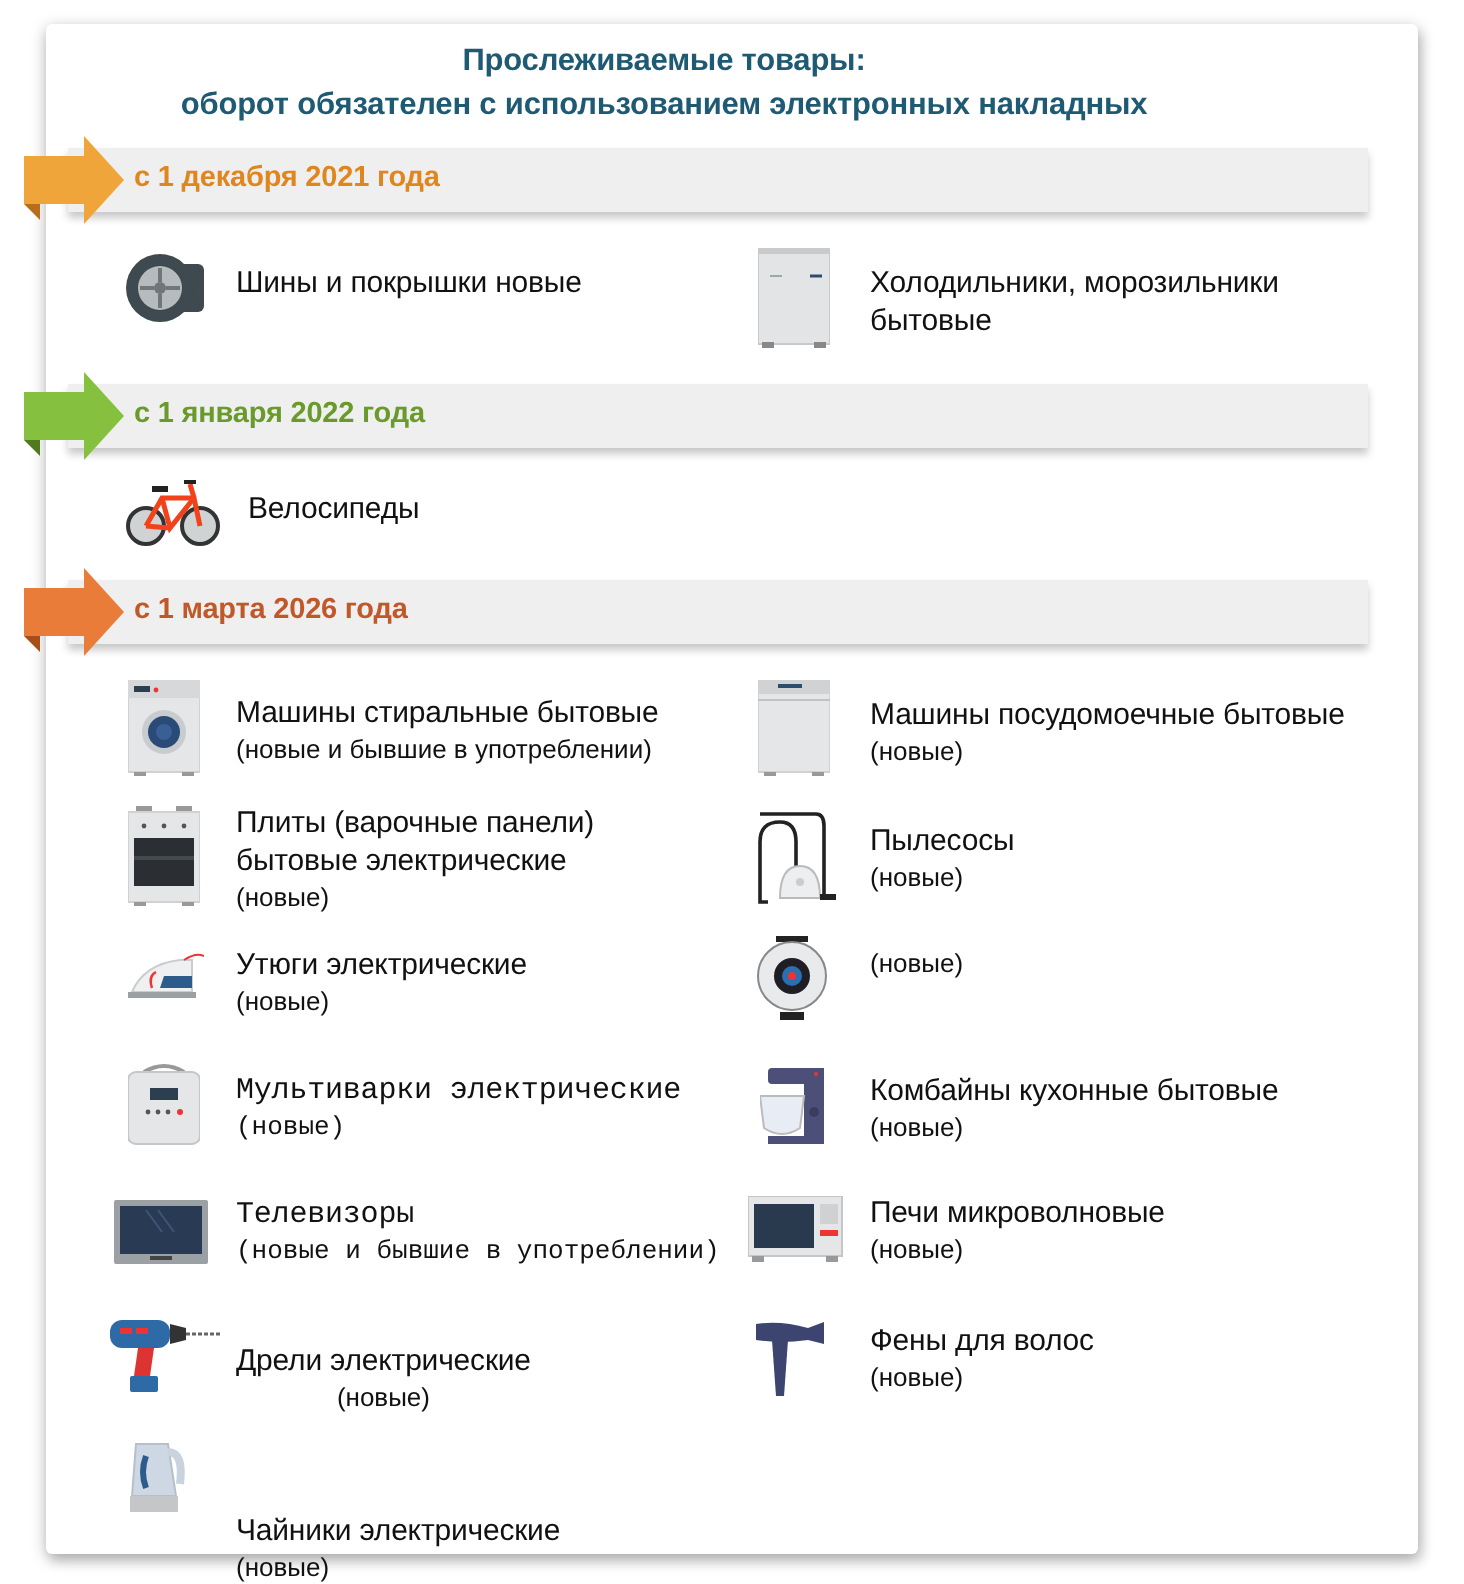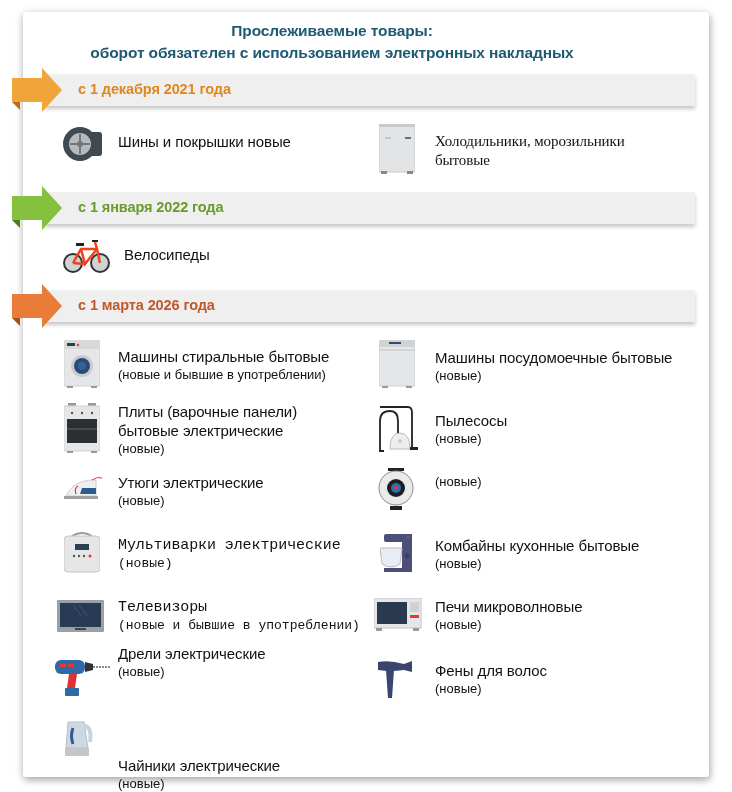--- a/index.html
+++ b/index.html
@@ -9,21 +9,21 @@
     position: absolute; left: 23px; top: 12px; width: 686px; height: 765px;
     background: #fff; border-radius: 3px;
     box-shadow: 0 2px 8px rgba(0,0,0,0.28), 2px 4px 6px rgba(0,0,0,0.12);
   }
   .title {
     position: absolute; left: 23px; top: 20px; width: 618px; text-align: center;
     color: #1e5a73; font-weight: bold; font-size: 15.5px; line-height: 22px;
     letter-spacing: -0.1px;
   }
   .band {
-    position: absolute; left: 45px; width: 650px; height: 32px;
+    position: absolute; left: 34px; width: 650px; height: 32px;
     background: #efefef;
     box-shadow: 0 3px 4px rgba(0,0,0,0.22);
     text-align: center;
   }
   .band-label {
     position: absolute; left: 33px; top: 7px; font-weight: bold; font-size: 14.5px;
     letter-spacing: -0.1px;
   }
   .arrow { position: absolute; left: 12px; width: 56px; height: 46px; }
   .icon { position: absolute; }
@@ -70,21 +70,21 @@
 <div class="icon" style="left:379px;top:124px;">
   <svg width="36" height="50" viewBox="0 0 36 50">
     <rect x="0" y="0" width="36" height="48" fill="#e2e4e6" stroke="#c7c9cb"></rect>
     <rect x="0" y="0" width="36" height="3" fill="#c8cacc"></rect>
     <line x1="6" y1="14" x2="12" y2="14" stroke="#9aa"></line>
     <line x1="26" y1="14" x2="32" y2="14" stroke="#2c4d6e" stroke-width="1.5"></line>
     <rect x="2" y="47" width="6" height="3" fill="#888"></rect>
       <rect x="28" y="47" width="6" height="3" fill="#888"></rect>
   </svg>
 </div>
-<div class="text" style="left:435px;top:132px;font-family:Liberation Serif, serif;">
+<div class="text" style="left:435px;top:132px;">
   <span class="name">Холодильники, морозильники</span>
   <span class="name">бытовые</span>
 </div>
 
 <div class="band" style="top:192px;">
   <span class="band-label" style="color:#6a9a2c;">с 1 января 2022 года</span>
 </div>
 <svg class="arrow" style="top:186px;" viewBox="0 0 56 46">
   <polygon points="0,10 30,10 30,0 50,22 30,44 30,34 0,34" fill="#86c03f"></polygon>
   <polygon points="0,34 8,34 8,42" fill="#4f7a1f"></polygon>
@@ -275,21 +275,21 @@
   <svg width="56" height="42" viewBox="0 0 56 42">
     <rect x="0" y="2" width="30" height="14" rx="6" fill="#2e6aa6"></rect>
     <rect x="5" y="6" width="6" height="3" fill="#e33"></rect>
       <rect x="13" y="6" width="6" height="3" fill="#e33"></rect>
     <polygon points="30,4 38,6 38,12 30,14" fill="#333"></polygon>
     <line x1="38" y1="9" x2="55" y2="9" stroke="#666" stroke-width="1.5" stroke-dasharray="2,1"></line>
     <polygon points="14,16 22,16 20,30 12,30" fill="#d33"></polygon>
     <rect x="10" y="30" width="14" height="8" rx="1" fill="#2e6aa6"></rect>
   </svg>
 </div>
-<div class="text" style="left:118px;top:644px;">
+<div class="text" style="left:118px;top:671px;text-align:center;">
   <span class="name">Дрели электрические</span>
   <span class="note">(новые)</span>
 </div>
 
 <div class="icon" style="left:378px;top:658px;">
   <svg width="36" height="42" viewBox="0 0 36 42">
     <path d="M0,4 Q12,2 26,6 L34,3 L34,14 L26,12 Q12,14 0,12 Z" fill="#3c4470"></path>
     <polygon points="8,12 16,12 14,40 10,40" fill="#3c4470"></polygon>
   </svg>
 </div>

